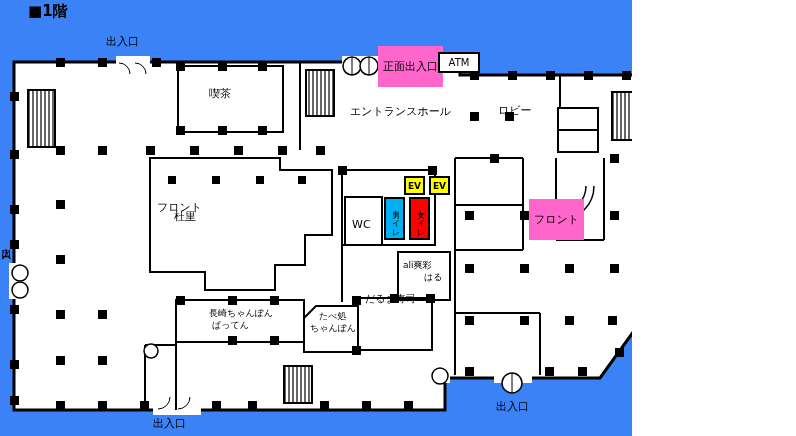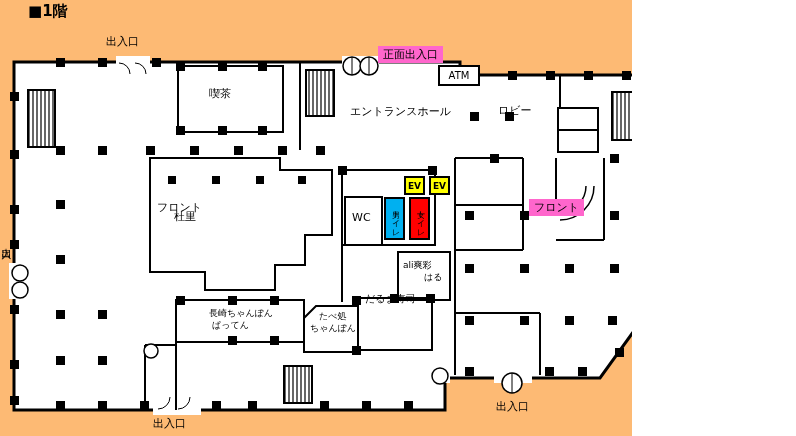--- a/index.html
+++ b/index.html
@@ -1,25 +1,25 @@
 <!DOCTYPE html>
 <html style="--highlight-pink: #ff66cc; --ev-yellow: #ffff00; --mens-cyan: #00b0f0; --womens-red: #ff0000;"><head>
 <meta charset="utf-8">
 <style>
   html,body{margin:0;padding:0;background:#fff;}
   .stage{
-    position:relative;width:632px;height:436px;background:#fdba74;overflow:hidden;
+    position:relative;width:632px;height:436px;background:#3b82f6;overflow:hidden;
     font-family:"DejaVu Sans","Liberation Sans",sans-serif;color:#000;
   }
   .stage svg{position:absolute;left:0;top:0;}
   .lbl{position:absolute;font-size:11px;line-height:1.1;white-space:nowrap;}
   .small{font-size:9px;}
   .title{font-size:15px;font-weight:bold;}
   .vert{writing-mode:vertical-rl;text-orientation:upright;letter-spacing:1px;}
-  .pinkbox{position:absolute;background:var(--highlight-pink,#ff66cc);padding:1px 5px;font-size:11px;white-space:nowrap;}
+  .pinkbox{position:absolute;background:var(--highlight-pink,#ff66cc);padding:13px 5px;font-size:11px;white-space:nowrap;}
   .box{position:absolute;border:2px solid #000;box-sizing:border-box;display:flex;align-items:center;justify-content:center;}
   .atm{background:#fff;font-size:10px;}
   .ev{background:var(--ev-yellow,#ffff00);font-size:9px;font-weight:bold;margin-left:20px;}
   .mens{background:var(--mens-cyan,#00b0f0);}
   .womens{background:var(--womens-red,#ff0000);}
   .toilet-txt{writing-mode:vertical-rl;text-orientation:upright;font-size:8px;letter-spacing:0;}
 </style>
 </head>
 <body>
 
@@ -193,36 +193,36 @@
   </svg>
 
   <div class="lbl title" style="left:28px;top:3px">■1階</div>
 
   <div class="lbl" style="left:106px;top:36px">出入口</div>
   <div class="lbl" style="left:209px;top:88px">喫茶</div>
   <div class="lbl" style="left:350px;top:106px">エントランスホール</div>
   <div class="lbl" style="left:498px;top:105px">ロビー</div>
   <div class="lbl" style="left:157px;top:202px">フロント</div>
   <div class="lbl" style="left:174px;top:211px">杜里</div>
-  <div class="lbl" style="left:352px;top:212px">WC</div>
+  <div class="lbl" style="left:352px;top:219px">WC</div>
   <div class="lbl small" style="left:403px;top:261px">ali爽彩</div>
   <div class="lbl small" style="left:424px;top:273px">はる</div>
   <div class="lbl small" style="left:209px;top:309px">長崎ちゃんぽん</div>
   <div class="lbl small" style="left:212px;top:321px">ぱってん</div>
   <div class="lbl small" style="left:319px;top:312px">たべ処</div>
   <div class="lbl small" style="left:310px;top:324px">ちゃんぽん</div>
   <div class="lbl" style="left:365px;top:293px;font-size:10px">だるま寿司</div>
   <div class="lbl" style="left:153px;top:418px">出入口</div>
   <div class="lbl" style="left:496px;top:401px">出入口</div>
   <div class="lbl vert" style="left:1px;top:240px;font-size:10px">出入口</div>
 
   <div class="pinkbox" style="left:378px;top:46px">正面出入口</div>
   <div class="pinkbox" style="left:529px;top:199px">フロント</div>
 
-  <div class="box atm" style="left:438px;top:65px;width:42px;height:21px">
+  <div class="box atm" style="left:438px;top:52px;width:42px;height:21px">
     <span>ATM</span>
   </div>
   <div class="box ev" style="left:384px;top:176px;width:21px;height:19px">
     <span>EV</span>
   </div>
   <div class="box ev" style="left:409px;top:176px;width:21px;height:19px">
     <span>EV</span>
   </div>
   <div class="box mens" style="left:384px;top:197px;width:21px;height:43px">
     <span class="toilet-txt">男トイレ</span>

